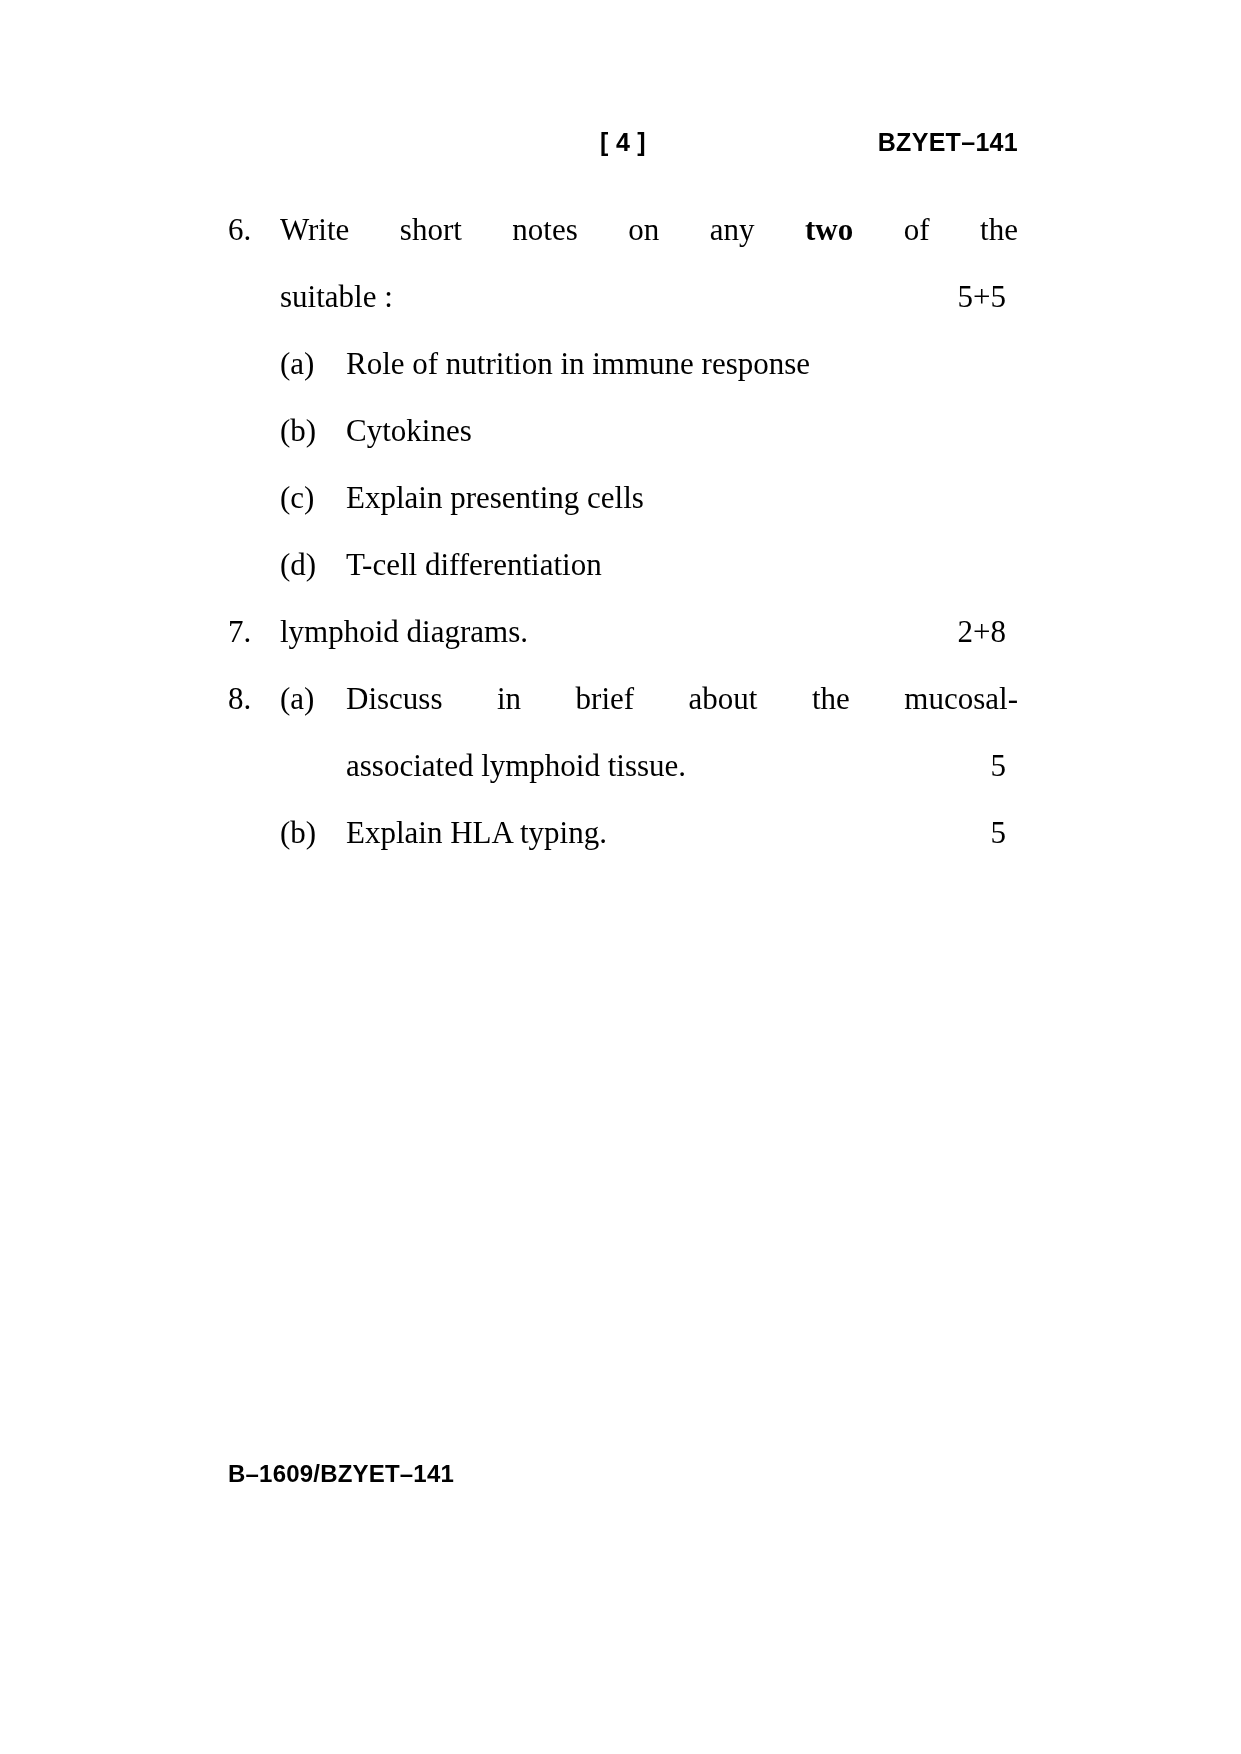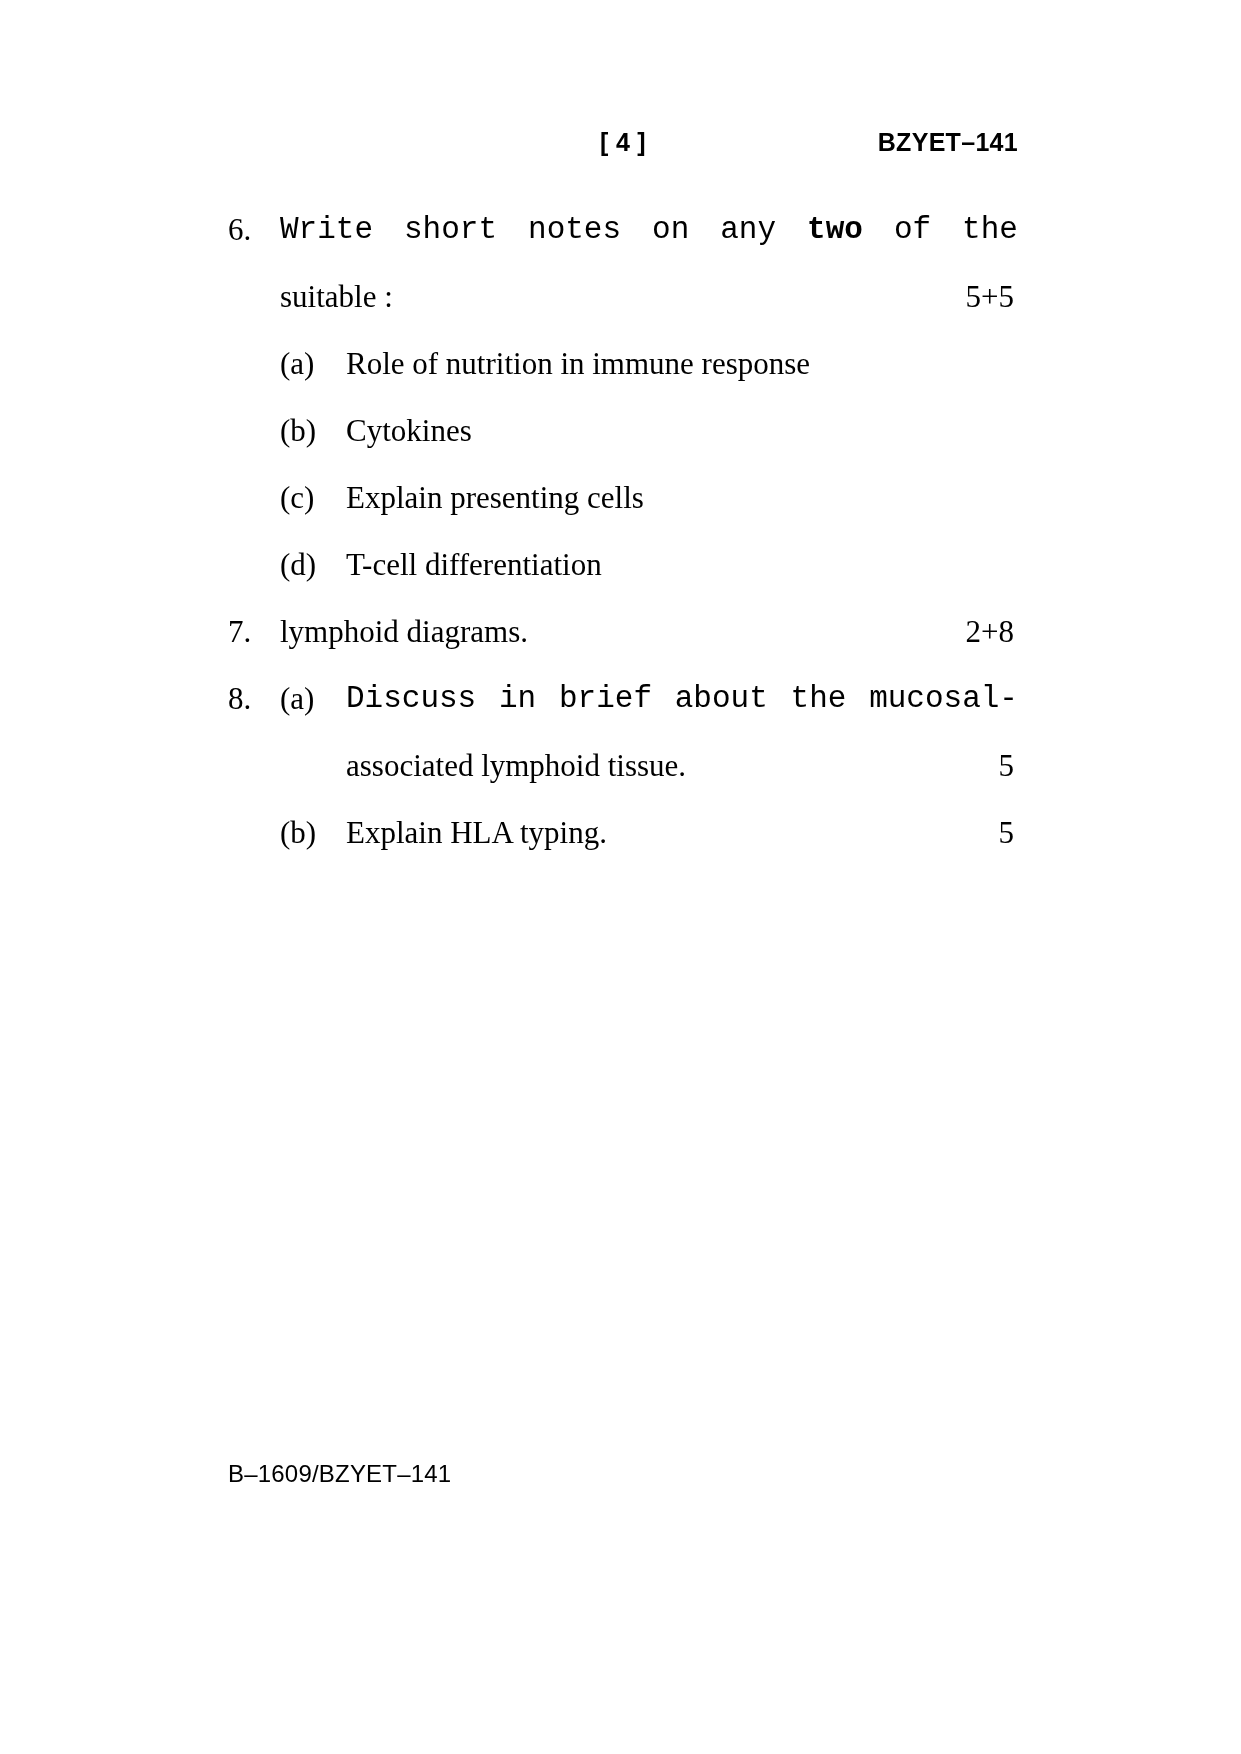--- a/index.html
+++ b/index.html
@@ -82,25 +82,25 @@
     display: block;
     position: relative;
     white-space: nowrap;
   }
   
   .line.spread {
     display: flex;
     justify-content: space-between;
     white-space: nowrap;
   }
-  .line.spread > span { display: inline-block; font-family: Liberation Mono, monospace; }
+  .line.spread > span { display: inline-block; }
 
   .marks {
     position: absolute;
-    right: 4px;
+    right: 12px;
     top: 0;
     font-size: 31px;
     line-height: 67px;
   }
 
   b, .bold { font-weight: bold; }
 
   
   .subitem {
     display: flex;
@@ -133,21 +133,21 @@
     font-size: 31px;
     line-height: 67px;
   }
 
   
   .footer {
     position: absolute;
     left: 228px;
     top: 1460px;
     font-family: "Liberation Sans", "DejaVu Sans", sans-serif;
-    font-weight: normal;
+    font-weight: bold;
     font-size: 24px;
     letter-spacing: 0.2px;
     white-space: nowrap;
   }
 </style>
 </head>
 <body>
 
 <div class="page">
 

